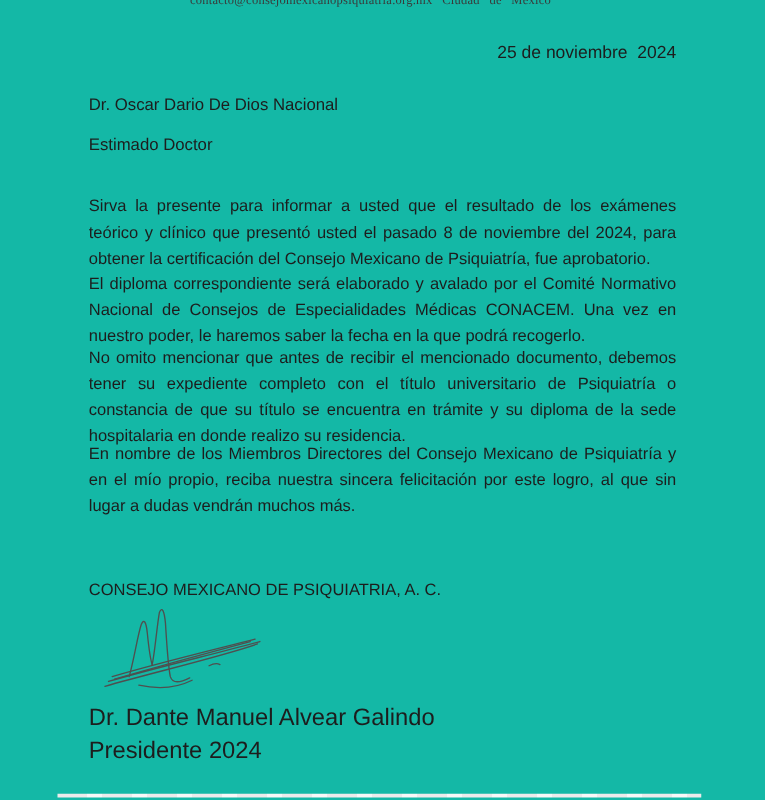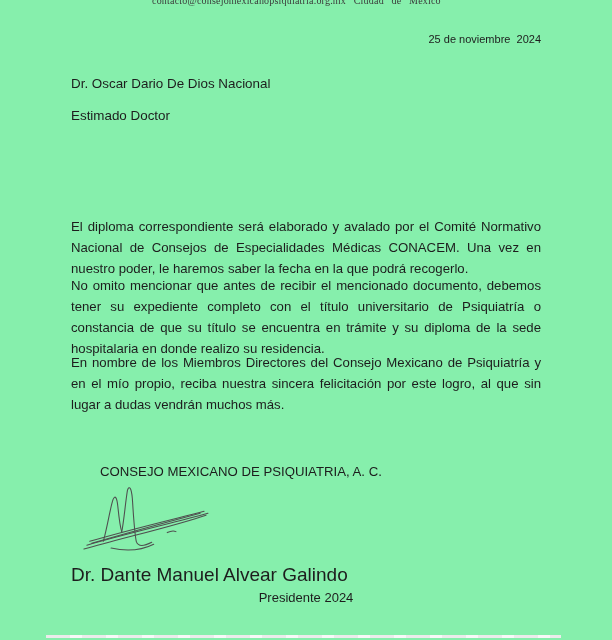--- a/index.html
+++ b/index.html
@@ -4,21 +4,21 @@
 <style>
   html, body {
     margin: 0;
     padding: 0;
     background: #ffffff;
   }
   .page {
     position: relative;
     width: 612px;
     height: 640px;
-    background: #86efac;
+    background: #14b8a6;
     overflow: hidden;
     font-family: "Liberation Sans", "DejaVu Sans", sans-serif;
     color: #1d1d1d;
   }
   
   .contact-line {
     position: absolute;
     top: -5px;
     left: 152px;
     font-family: "Liberation Serif", "DejaVu Serif", serif;
@@ -29,51 +29,51 @@
     white-space: nowrap;
   }
   .content {
     position: absolute;
     left: 71px;
     width: 470px;
   }
   .date-line {
     top: 33px;
     text-align: right;
-    font-size: 11px;
+    font-size: 14px;
     white-space: pre-wrap;
   }
   .recipient { top: 76px; font-size: 13.4px; }
   .salutation { top: 108px; font-size: 13.4px; }
   .para {
     font-size: 13.2px;
     line-height: 21px;
     text-align: justify;
     text-justify: inter-word;
   }
   .p1 { top: 141px; }
   .p2 { top: 203px; }
   .p3 { top: 262px; }
   .p4 { top: 339px; }
   .closing {
     top: 414px;
     font-size: 13.2px;
     white-space: pre-wrap;
   }
-  .org { top: 464px; font-size: 13.2px; margin-left: 29px; }
+  .org { top: 464px; font-size: 13.2px; }
   .sig {
     position: absolute;
     top: 485px;
     left: 82px;
     width: 155px;
     height: 70px;
   }
   .sig svg { width: 100%; height: 100%; }
   .signer-name { top: 564px; font-size: 19px; }
-  .signer-title { top: 590px; font-size: 13px; text-align: center; }
+  .signer-title { top: 590px; font-size: 19px; }
   .footer-line {
     position: absolute;
     top: 635px;
     left: 46px;
     width: 515px;
     height: 3px;
     background: repeating-linear-gradient(90deg,
       #ebebeb 0px, #ebebeb 24px,
       #f8f8f8 24px, #f8f8f8 36px);
   }
@@ -84,20 +84,21 @@
 <div class="page">
 
   <div class="contact-line">contacto@consejomexicanopsiquiatria.org.mx Ciudad de México</div>
 
   <div class="content date-line">25 de noviembre  2024</div>
 
   <div class="content recipient">Dr. Oscar Dario De Dios Nacional</div>
 
   <div class="content salutation">Estimado Doctor</div>
 
+  <p class="content para p1">Sirva la presente para informar a usted que el resultado de los exámenes teórico y clínico que presentó usted el pasado 8 de noviembre del  2024, para obtener la certificación del Consejo Mexicano de Psiquiatría, fue aprobatorio.</p>
 
   <p class="content para p3">No omito mencionar que antes de recibir el mencionado documento, debemos tener su expediente completo con el título universitario de Psiquiatría  o constancia de que su título se encuentra en trámite y su diploma de la sede hospitalaria en donde realizo su residencia.</p>
 
   <p class="content para p2">El diploma correspondiente será elaborado y avalado por el Comité Normativo Nacional de Consejos de Especialidades Médicas CONACEM. Una vez en nuestro poder, le haremos saber la fecha en la que podrá recogerlo.</p>
 
   <p class="content para p4">En nombre de los Miembros Directores del Consejo Mexicano de Psiquiatría y en el mío propio, reciba nuestra sincera felicitación por este logro, al que sin lugar a dudas vendrán muchos más.</p>
 
 
   <div class="content org">CONSEJO MEXICANO DE PSIQUIATRIA, A. C.</div>
 

